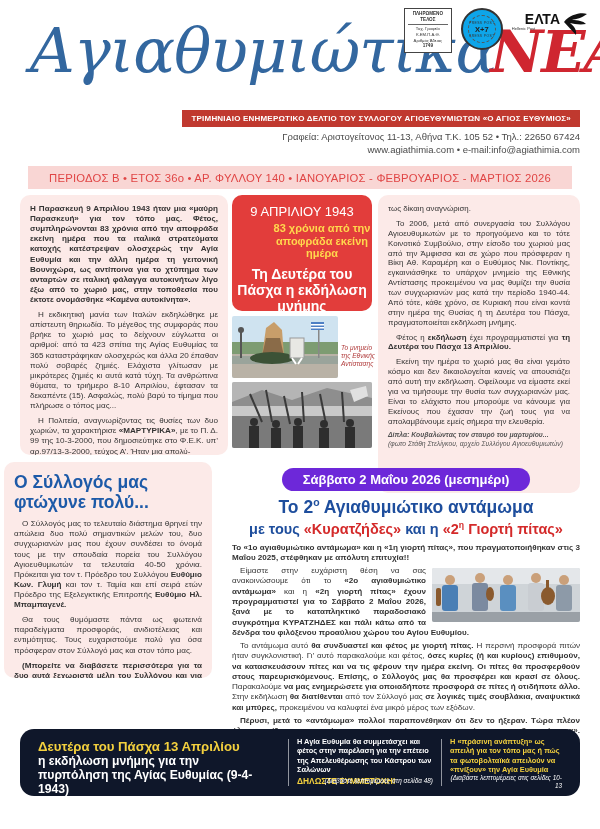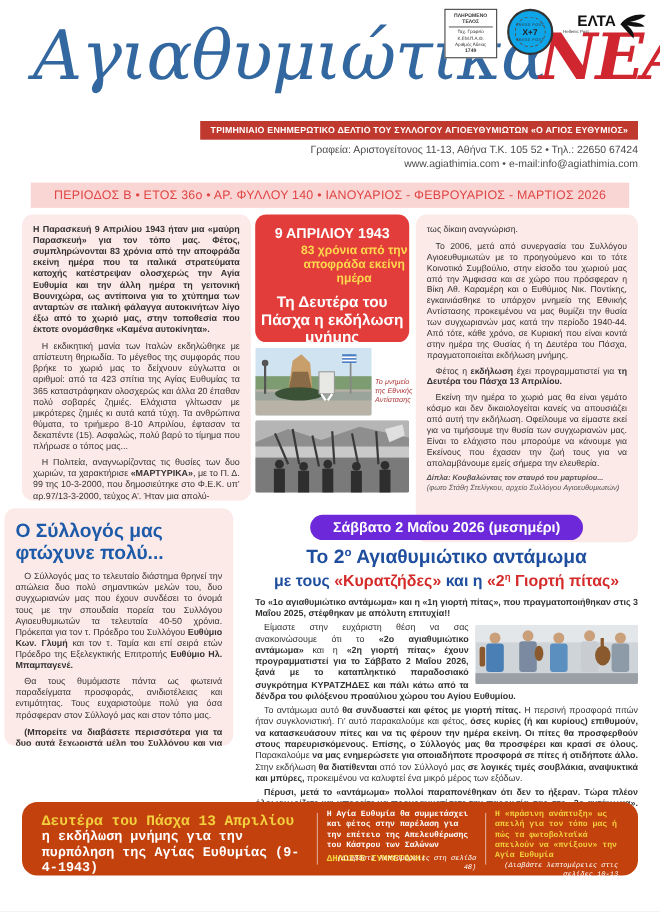--- a/index.html
+++ b/index.html
@@ -36,43 +36,43 @@
         color:#e04545;font-size:11.3px;display:flex;align-items:center;justify-content:center;
         letter-spacing:.2px;}
   
   .pinkbox{position:absolute;background:#fceae8;border-radius:10px;padding:9px 10px;
            font-size:8.1px;line-height:1.25;text-align:justify;overflow:hidden;}
   .pinkbox p{margin:0 0 5px 0;text-indent:8px;}
   .pinkbox p:first-child{text-indent:0;}
   
   .redbox{position:absolute;left:232px;top:195px;width:140px;height:116px;background:#e23d3b;
           border-radius:10px;color:#fff;text-align:center;padding-top:9px;box-sizing:border-box;}
-  .redbox .l1{font-size:13px;font-weight:bold;}
+  .redbox .l1{font-size:13px;font-weight:normal;}
   .redbox .l2{font-size:11px;font-weight:bold;color:#ffd84d;line-height:1.15;margin-top:3px;margin-left:40px;}
   .redbox .l3{font-size:14px;font-weight:bold;line-height:1.15;margin-top:6px;}
   .photo{position:absolute;overflow:hidden;border-radius:2px;}
   .mem-caption{position:absolute;left:341px;top:344px;width:38px;font-size:6.6px;font-style:italic;
                color:#b03a3a;line-height:1.25;}
   
   .club-title{color:#1d5aa8;font-weight:bold;font-size:17.5px;line-height:1.12;text-align:left;
               margin:2px 0 7px 0;}
   
   .anta{position:absolute;left:232px;top:468px;width:348px;}
   .pill{background:#6d28d9;color:#fff;font-weight:bold;font-size:13px;text-align:center;
         border-radius:12px;width:248px;margin:0 auto;padding:4px 0;}
   .anta-t1{color:#1e4e9d;font-weight:bold;font-size:17.5px;text-align:center;margin-top:5px;}
   .anta-t2{font-weight:bold;font-size:14.5px;text-align:center;margin-top:2px;}
   .c-blue{color:#1e4e9d;} .c-red{color:#d42a2a;}
   .anta-body{margin-top:6px;font-size:8.1px;line-height:1.27;text-align:justify;}
   .anta-body p{margin:0 0 3px 0;text-indent:8px;}
   .anta-body p.intro{font-weight:bold;text-indent:0;}
   .band-photo{float:right;width:148px;height:54px;margin:2px 0 3px 6px;border-radius:2px;overflow:hidden;}
   
-  .footer{position:absolute;left:20px;top:729px;width:560px;height:67px;background:#c2410c;
-          border-radius:14px;display:flex;color:#fff;box-sizing:border-box;padding:8px 10px;font-family:Liberation Mono, monospace;}
+  .footer{position:absolute;left:20px;top:729px;width:560px;height:67px;background:#0f172a;
+          border-radius:14px;display:flex;color:#fff;box-sizing:border-box;padding:8px 10px;}
   .fcell{padding:0 8px;box-sizing:border-box;}
   .fdiv{width:1px;background:rgba(255,255,255,.55);margin:2px 0;}
   .f1{width:258px;}
   .f1 .y{color:#f3d03e;font-weight:bold;font-size:13.2px;margin-top:2px;}
   .f1 .w{color:#fff;font-weight:bold;font-size:12.2px;line-height:1.15;}
   .f2{width:152px;font-size:7.4px;font-weight:bold;line-height:1.25;}
   .f2 .cta{color:#f3d03e;font-size:8.4px;margin-top:2px;}
   .f2 .note{font-weight:normal;font-style:italic;font-size:6.4px;text-align:right;margin-top:-10px;}
   .f3{flex:1;font-size:7.4px;font-weight:bold;line-height:1.25;}
   .f3 .y{color:#f3d03e;}

